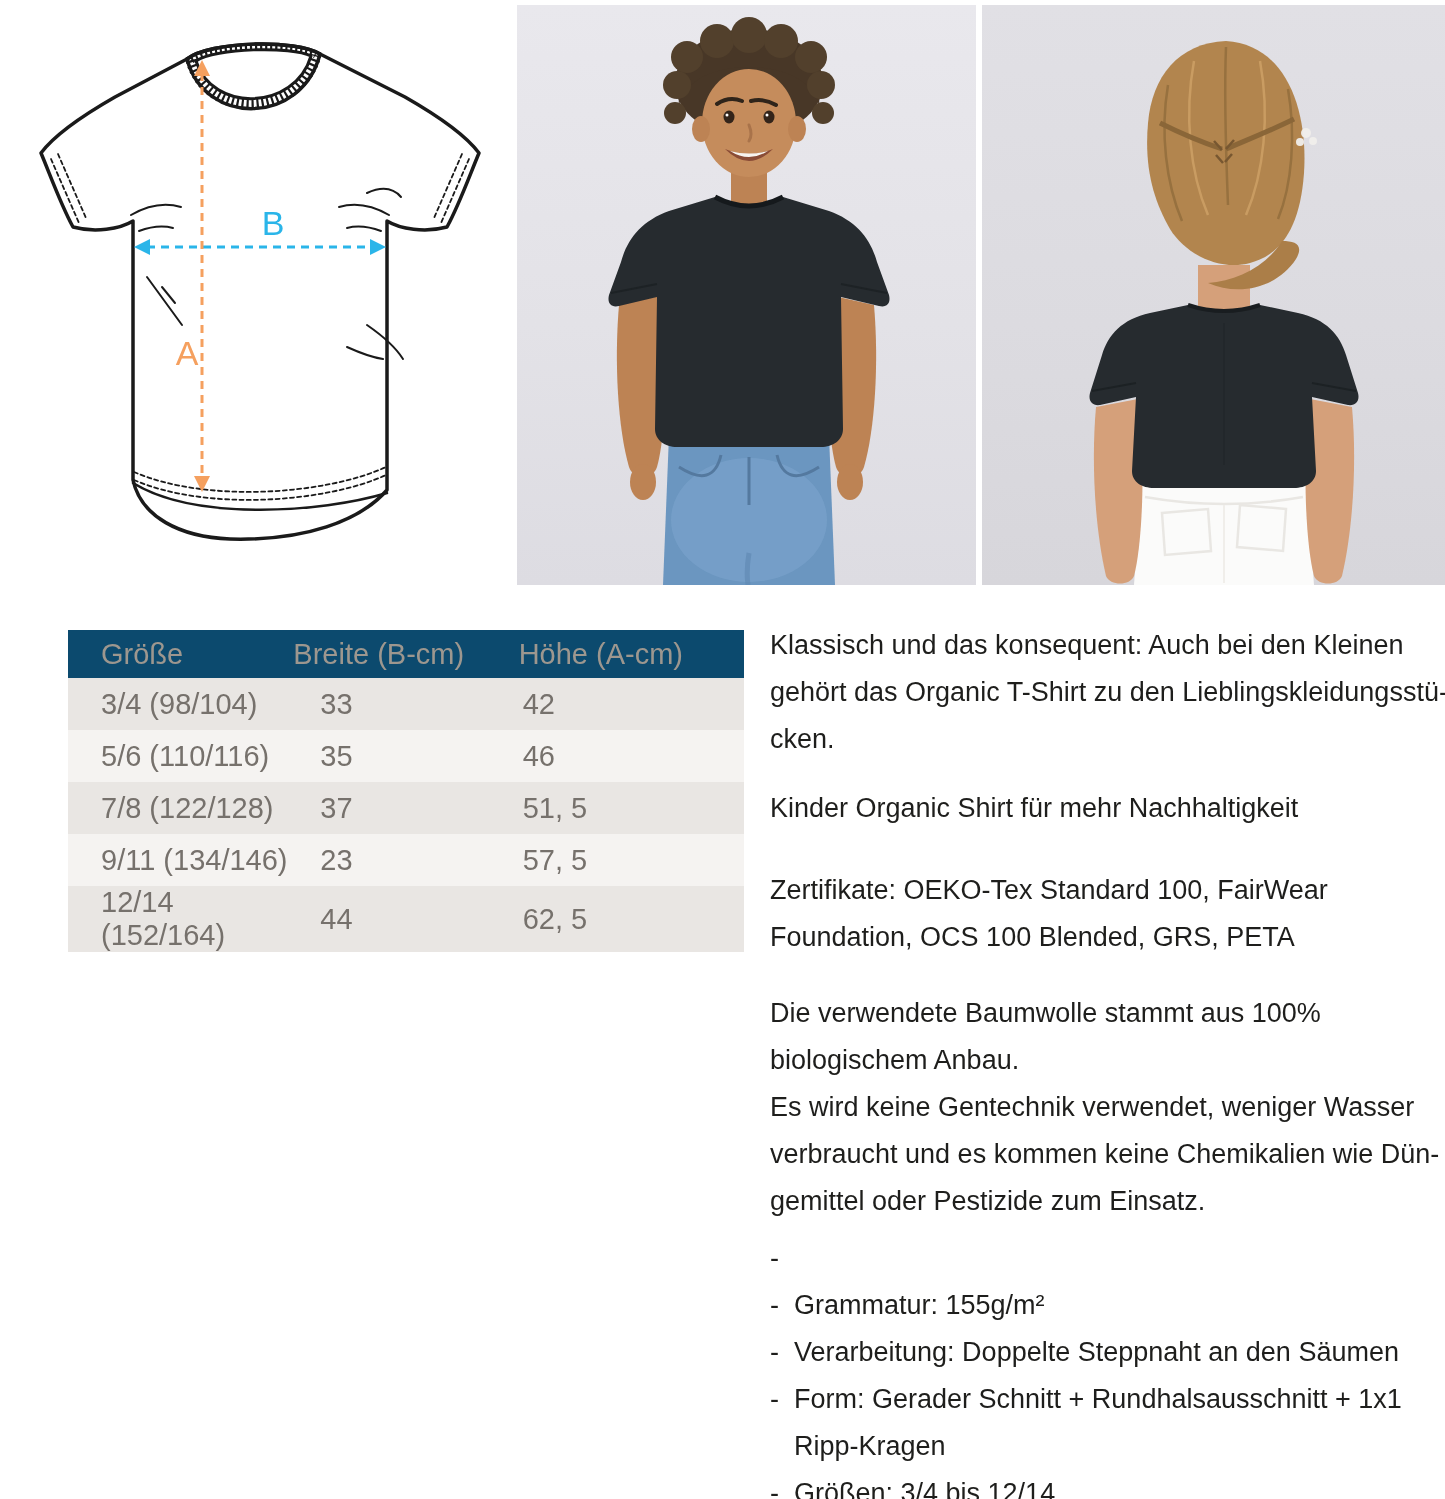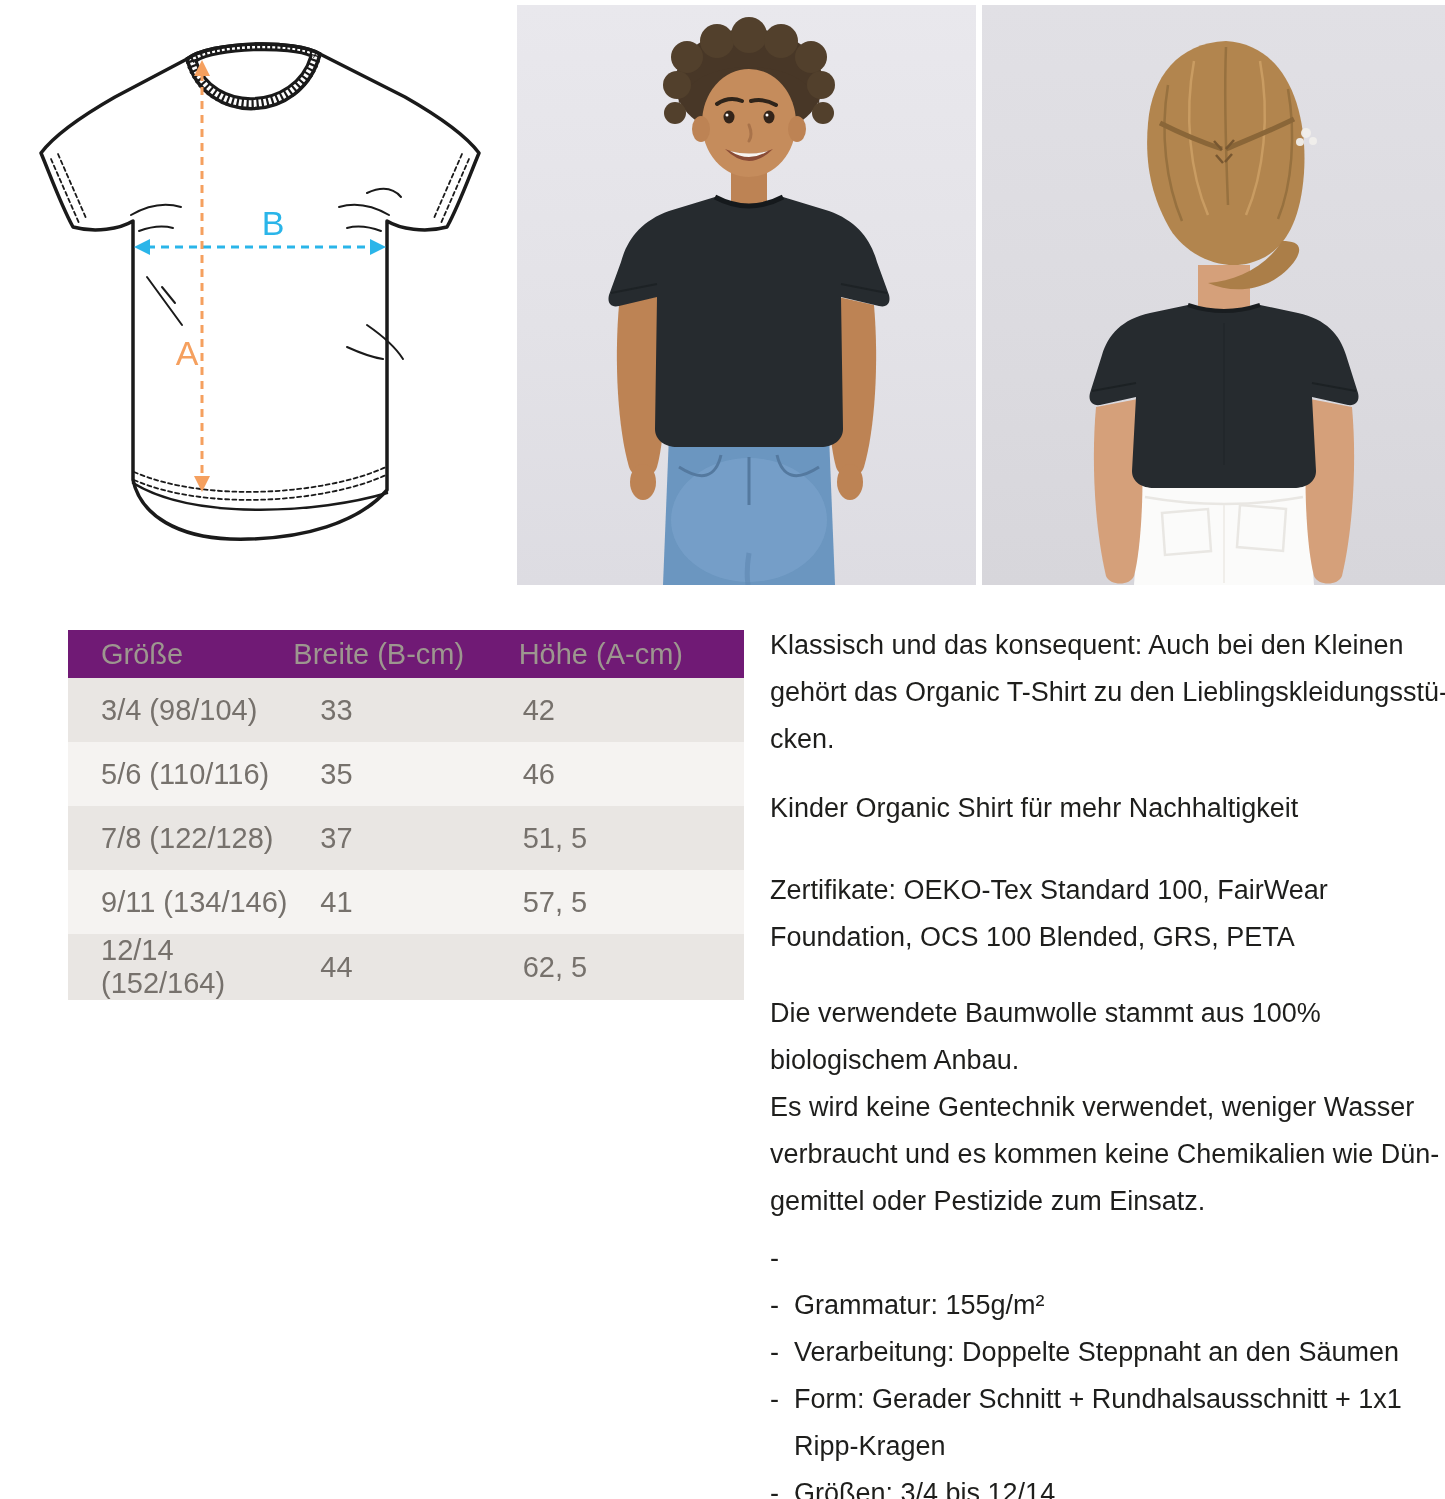--- a/index.html
+++ b/index.html
@@ -10,25 +10,25 @@
   .diagram{position:absolute;left:15px;top:25px;width:490px;height:545px;}
   .photo{position:absolute;top:5px;height:580px;overflow:hidden;}
   .photo-front{left:517px;width:459px;background:linear-gradient(180deg,#e9e8ed 0%,#e3e2e7 55%,#dddce2 100%);}
   .photo-back{left:982px;width:463px;background:linear-gradient(180deg,#e1e0e5 0%,#dcdbe0 55%,#d7d6db 100%);}
   .photo svg{display:block;width:100%;height:100%;}
 
   
   #size-table{position:absolute;left:68px;top:630px;width:676px;border-collapse:collapse;
               table-layout:fixed;font-size:29px;}
   #size-table th{font-weight:normal;color:#9d978f;text-align:left;height:48px;padding:0;}
-  #size-table td{color:#76716c;height:64px;padding:0;}
+  #size-table td{color:#76716c;height:52px;padding:0;}
   #size-table th:first-child,#size-table td:first-child{padding-left:33px;}
   #size-table td:nth-child(2){padding-left:27px;}
   #size-table td:nth-child(3){padding-left:4px;margin-left:48px;}
-  #size-table thead tr{background:#701a75;}
+  #size-table thead tr{background:#0c4a6e;}
   #size-table tbody tr:nth-child(odd){background:#e9e6e3;}
   #size-table tbody tr:nth-child(even){background:#f5f3f1;}
 
   .tolerance{position:absolute;left:66px;top:946px;font-size:29px;color:#1e1e1c;}
 
   
   .desc-col{position:absolute;left:770px;top:622px;width:680px;}
   #paragraphs div{white-space:pre;font-size:27px;line-height:47px;color:#1e1e1c;}
   #paragraphs div:nth-child(2){margin-top:22px;}
   #paragraphs div:nth-child(3){margin-top:35px;}
@@ -223,21 +223,21 @@
           <td>35</td>
           <td>46</td>
         </tr>
         <tr>
           <td>7/8 (122/128)</td>
           <td>37</td>
           <td>51, 5</td>
         </tr>
         <tr>
           <td>9/11 (134/146)</td>
-          <td>41</td>
+          <td>23</td>
           <td>57, 5</td>
         </tr>
         <tr>
           <td>12/14 (152/164)</td>
           <td>44</td>
           <td>62, 5</td>
         </tr>
       </tbody>
   </table>
 

